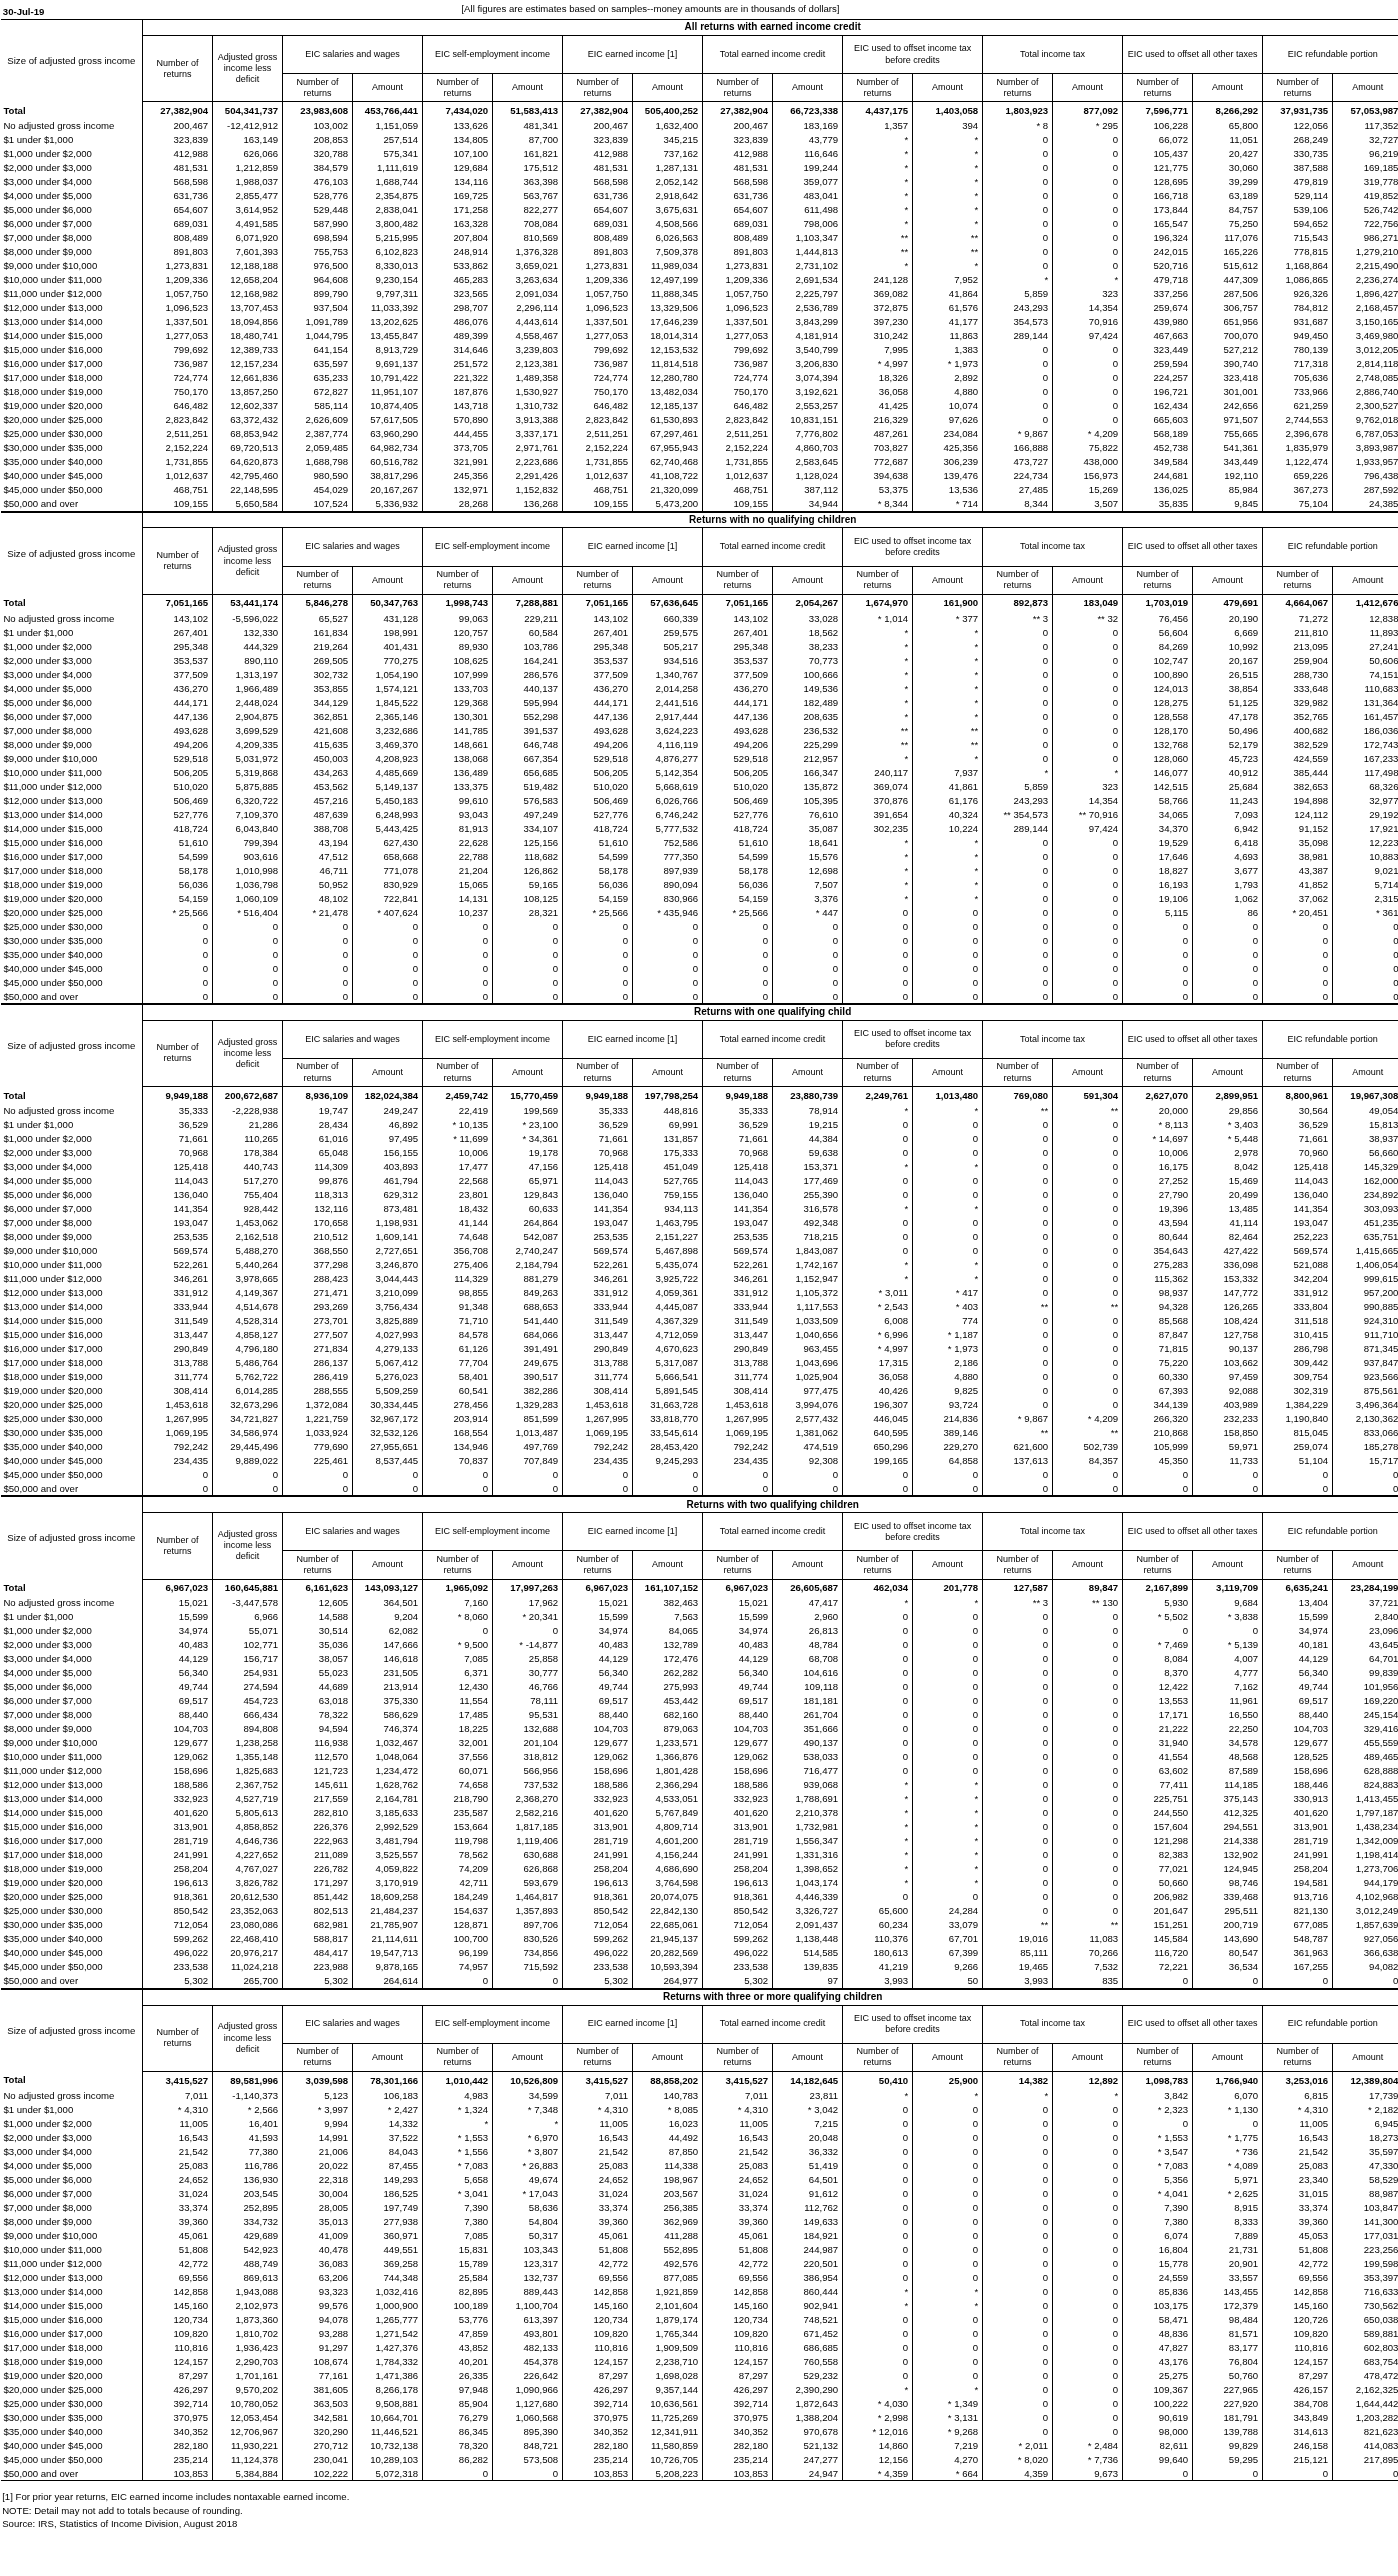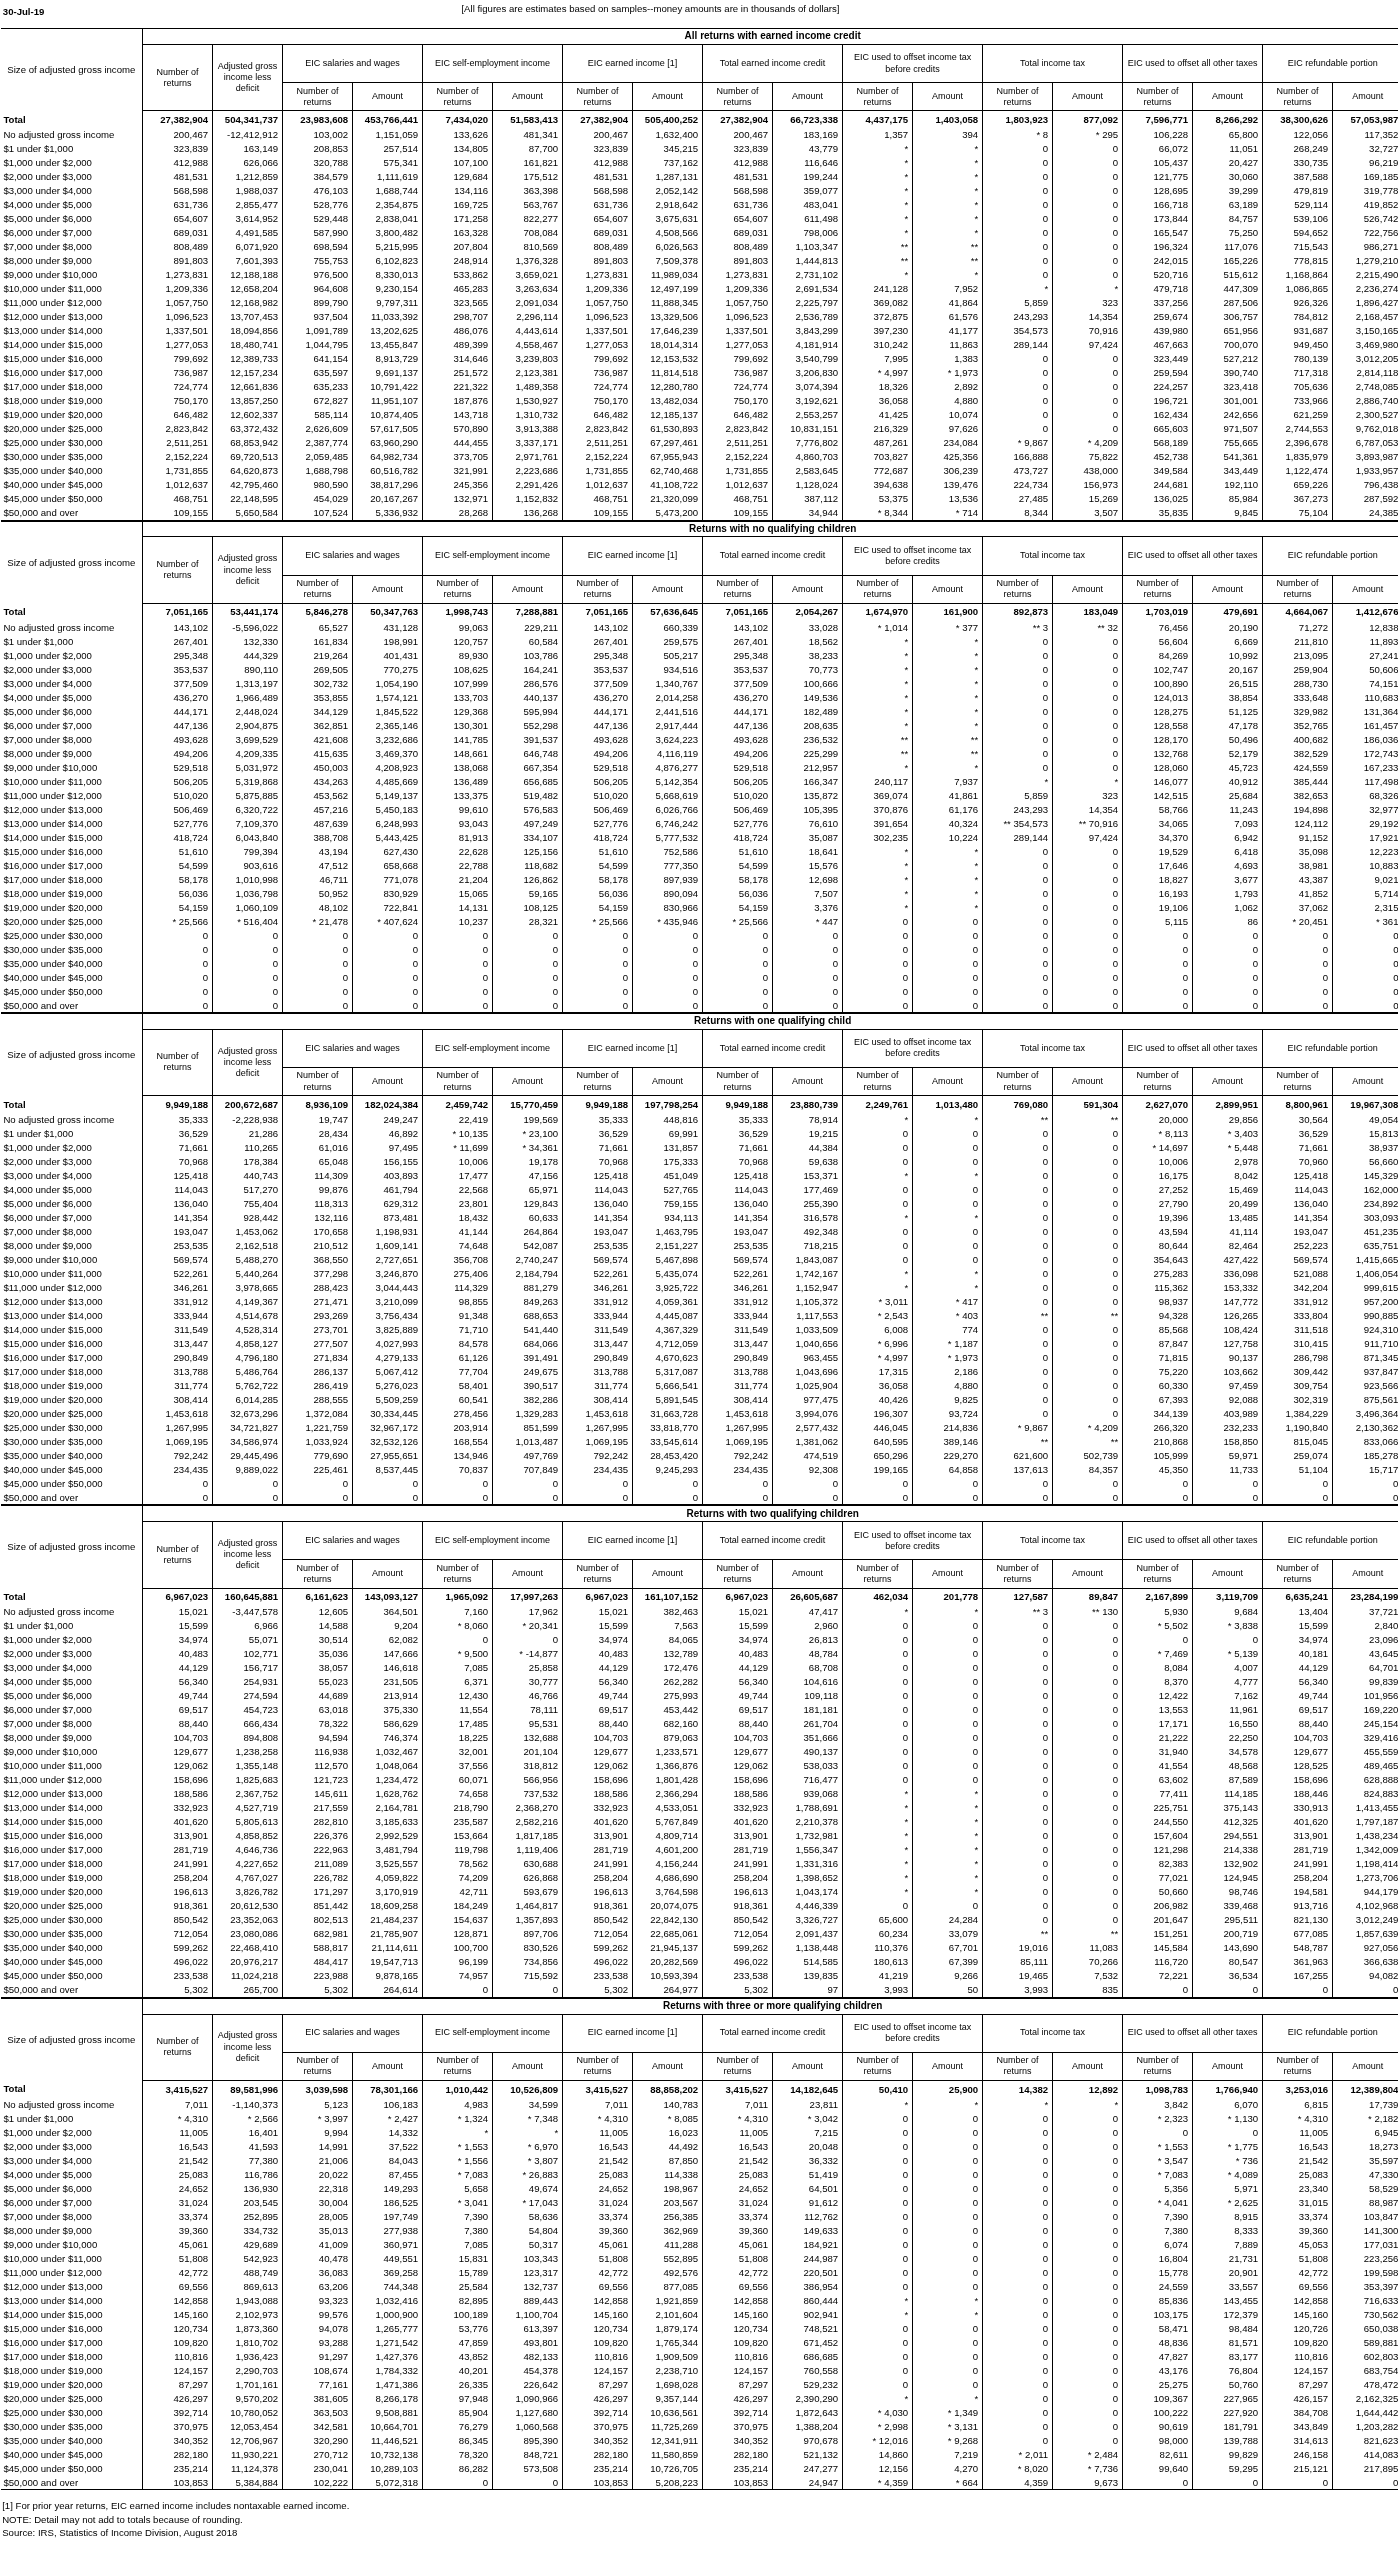--- a/index.html
+++ b/index.html
@@ -1,20 +1,20 @@
 <!DOCTYPE html>
 <html style="font-size:9px"><head>
 <meta charset="utf-8">
 <style>
   html,body{margin:0;padding:0;background:#fff;}
   .page{width:1301px;min-height:2576px;position:relative;background:#fff;color:#000;
         font-family:"Liberation Sans",sans-serif;}
   .date{position:absolute;top:2.2px;left:2.8px;font-size:9.6px;font-weight:bold;}
   .title{padding-top:14.6px;text-align:center;font-size:11.2px;font-weight:bold;}
-  .subtitle{text-align:center;font-size:9.6px;margin-top:3.4px;margin-bottom:14px;}
+  .subtitle{text-align:center;font-size:9.6px;margin-top:3.4px;margin-bottom:5px;}
   table{border-collapse:collapse;table-layout:fixed;width:1397px;margin:0 auto 0 0.6px;
         border-top:1.1px solid #000;border-right:0.6px solid #000;border-bottom:1.1px solid #000;}
   col.lbl{width:142px;}
   col.n{width:70px;}
   th{font-weight:normal;font-size:9px;text-align:center;vertical-align:middle;padding:0.6px 1.1px;line-height:1.25;}
   th.corner{border-right:0.6px solid #000;font-size:9.6px;}
   th.banner{font-weight:bold;font-size:10px;border-bottom:0.6px solid #000;height:13.5px;}
   th.side{border-left:0.6px solid #000;}
   th.group{border-left:0.6px solid #000;border-bottom:0.6px solid #000;height:36px;}
   tr.subrow th{border-left:0.6px solid #000;border-bottom:1.1px solid #000;height:26px;}
@@ -103,21 +103,21 @@
             <td class="num">27,382,904</td>
             <td class="num">505,400,252</td>
             <td class="num">27,382,904</td>
             <td class="num">66,723,338</td>
             <td class="num">4,437,175</td>
             <td class="num">1,403,058</td>
             <td class="num">1,803,923</td>
             <td class="num">877,092</td>
             <td class="num">7,596,771</td>
             <td class="num">8,266,292</td>
-            <td class="num">38,300,626</td>
+            <td class="num">37,931,735</td>
             <td class="num">57,053,987</td>
           </tr>
           <tr>
             <td class="rowlabel">No adjusted gross income</td>
             <td class="num">200,467</td>
             <td class="num">-12,412,912</td>
             <td class="num">103,002</td>
             <td class="num">1,151,059</td>
             <td class="num">133,626</td>
             <td class="num">481,341</td>

